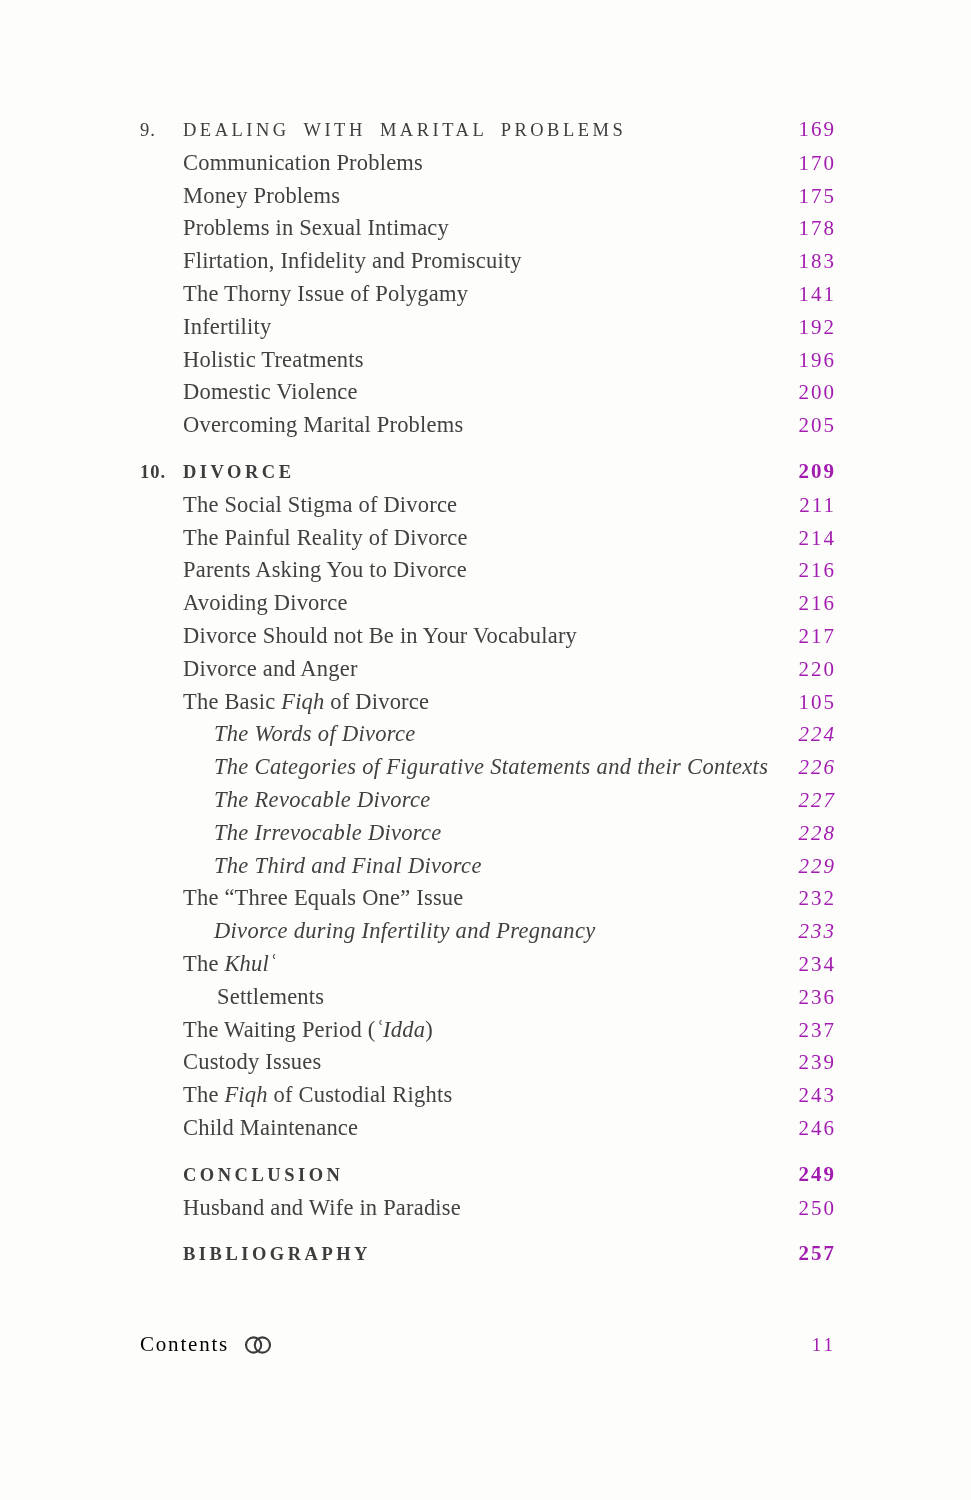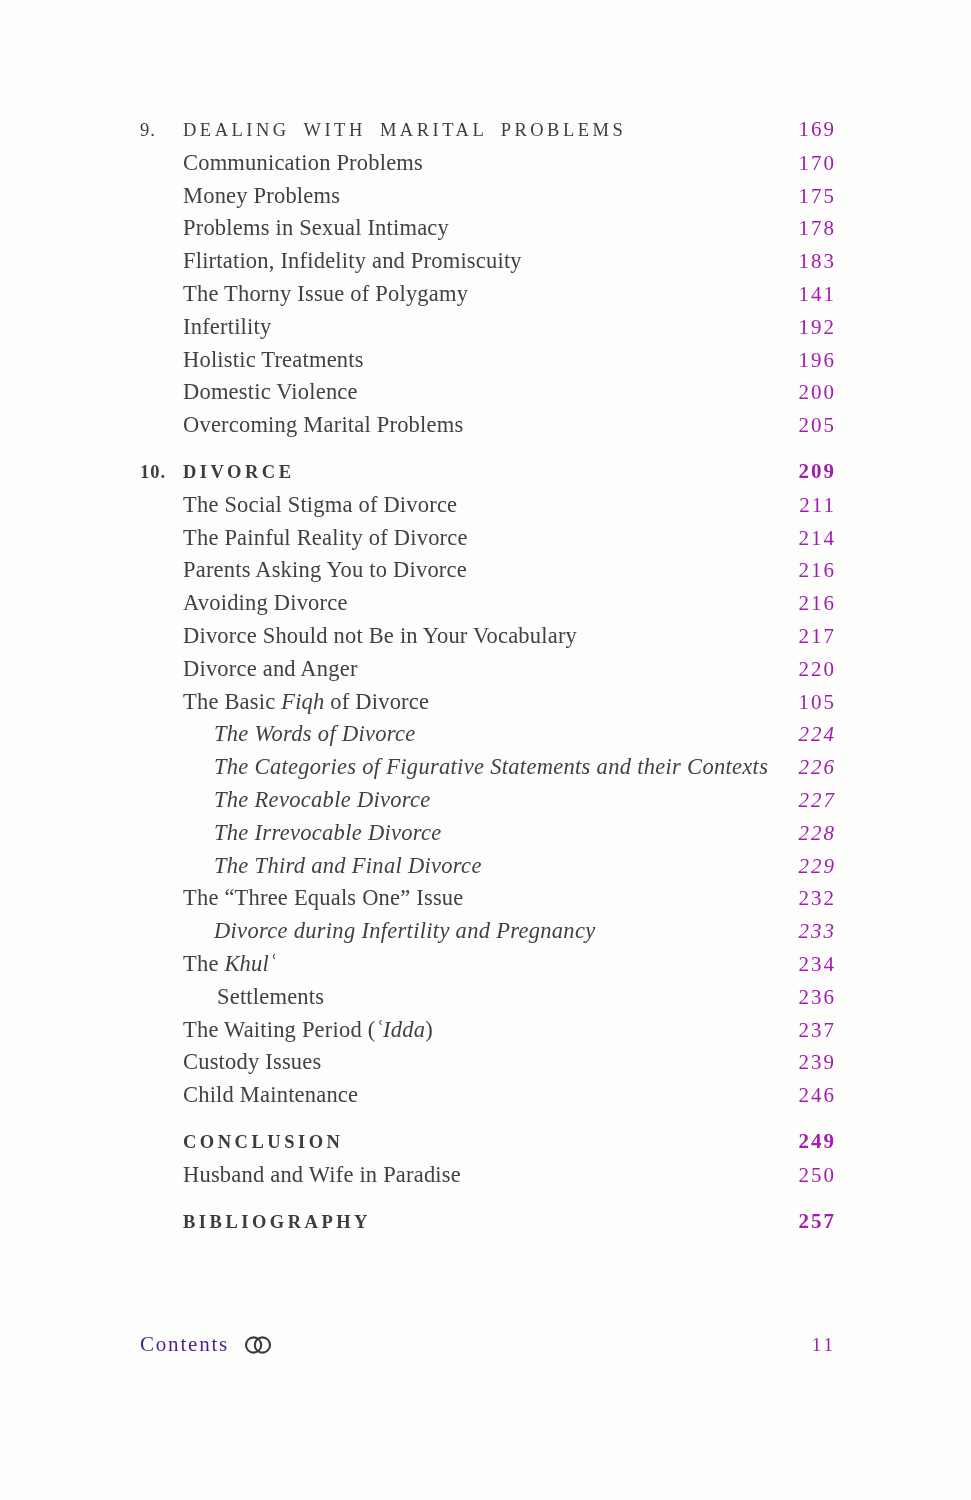--- a/index.html
+++ b/index.html
@@ -58,21 +58,21 @@
   .it { font-style: italic; }
   .footer {
     position: absolute;
     left: 140px;
     top: 1332px;
     width: 696px;
     display: flex;
     align-items: center;
     font-size: 21px;
   }
-  .footer .footer-label { letter-spacing: 1.8px; color: #4c1d95; }
+  .footer .footer-label { letter-spacing: 1.8px; color: #000000; }
   .footer .rings { margin-left: 14px; display: inline-block; }
   .footer .footer-page {
     margin-left: auto;
     font-size: 19px;
     letter-spacing: 3px;
     color: #a21caf;
     font-variant-numeric: oldstyle-nums;
     font-feature-settings: "onum" 1;
   }
 </style>
@@ -194,20 +194,24 @@
       </div>
       <div class="row item">
         <span class="title"><span>The Waiting Period (</span><span class="it">ʿIdda</span><span>)</span></span>
         <span class="page-num">237</span>
       </div>
       <div class="row item">
         <span class="title"><span>Custody Issues</span></span>
         <span class="page-num">239</span>
       </div>
       <div class="row item">
+        <span class="title"><span>The </span><span class="it">Fiqh</span><span> of Custodial Rights</span></span>
+        <span class="page-num">243</span>
+      </div>
+      <div class="row item">
         <span class="title"><span>Child Maintenance</span></span>
         <span class="page-num">246</span>
       </div>
       <div class="row chapter gap-above">
         <span class="num"></span>
         <span class="title"><span>CONCLUSION</span></span>
         <span class="page-num">249</span>
       </div>
       <div class="row item">
         <span class="title"><span>Husband and Wife in Paradise</span></span>

